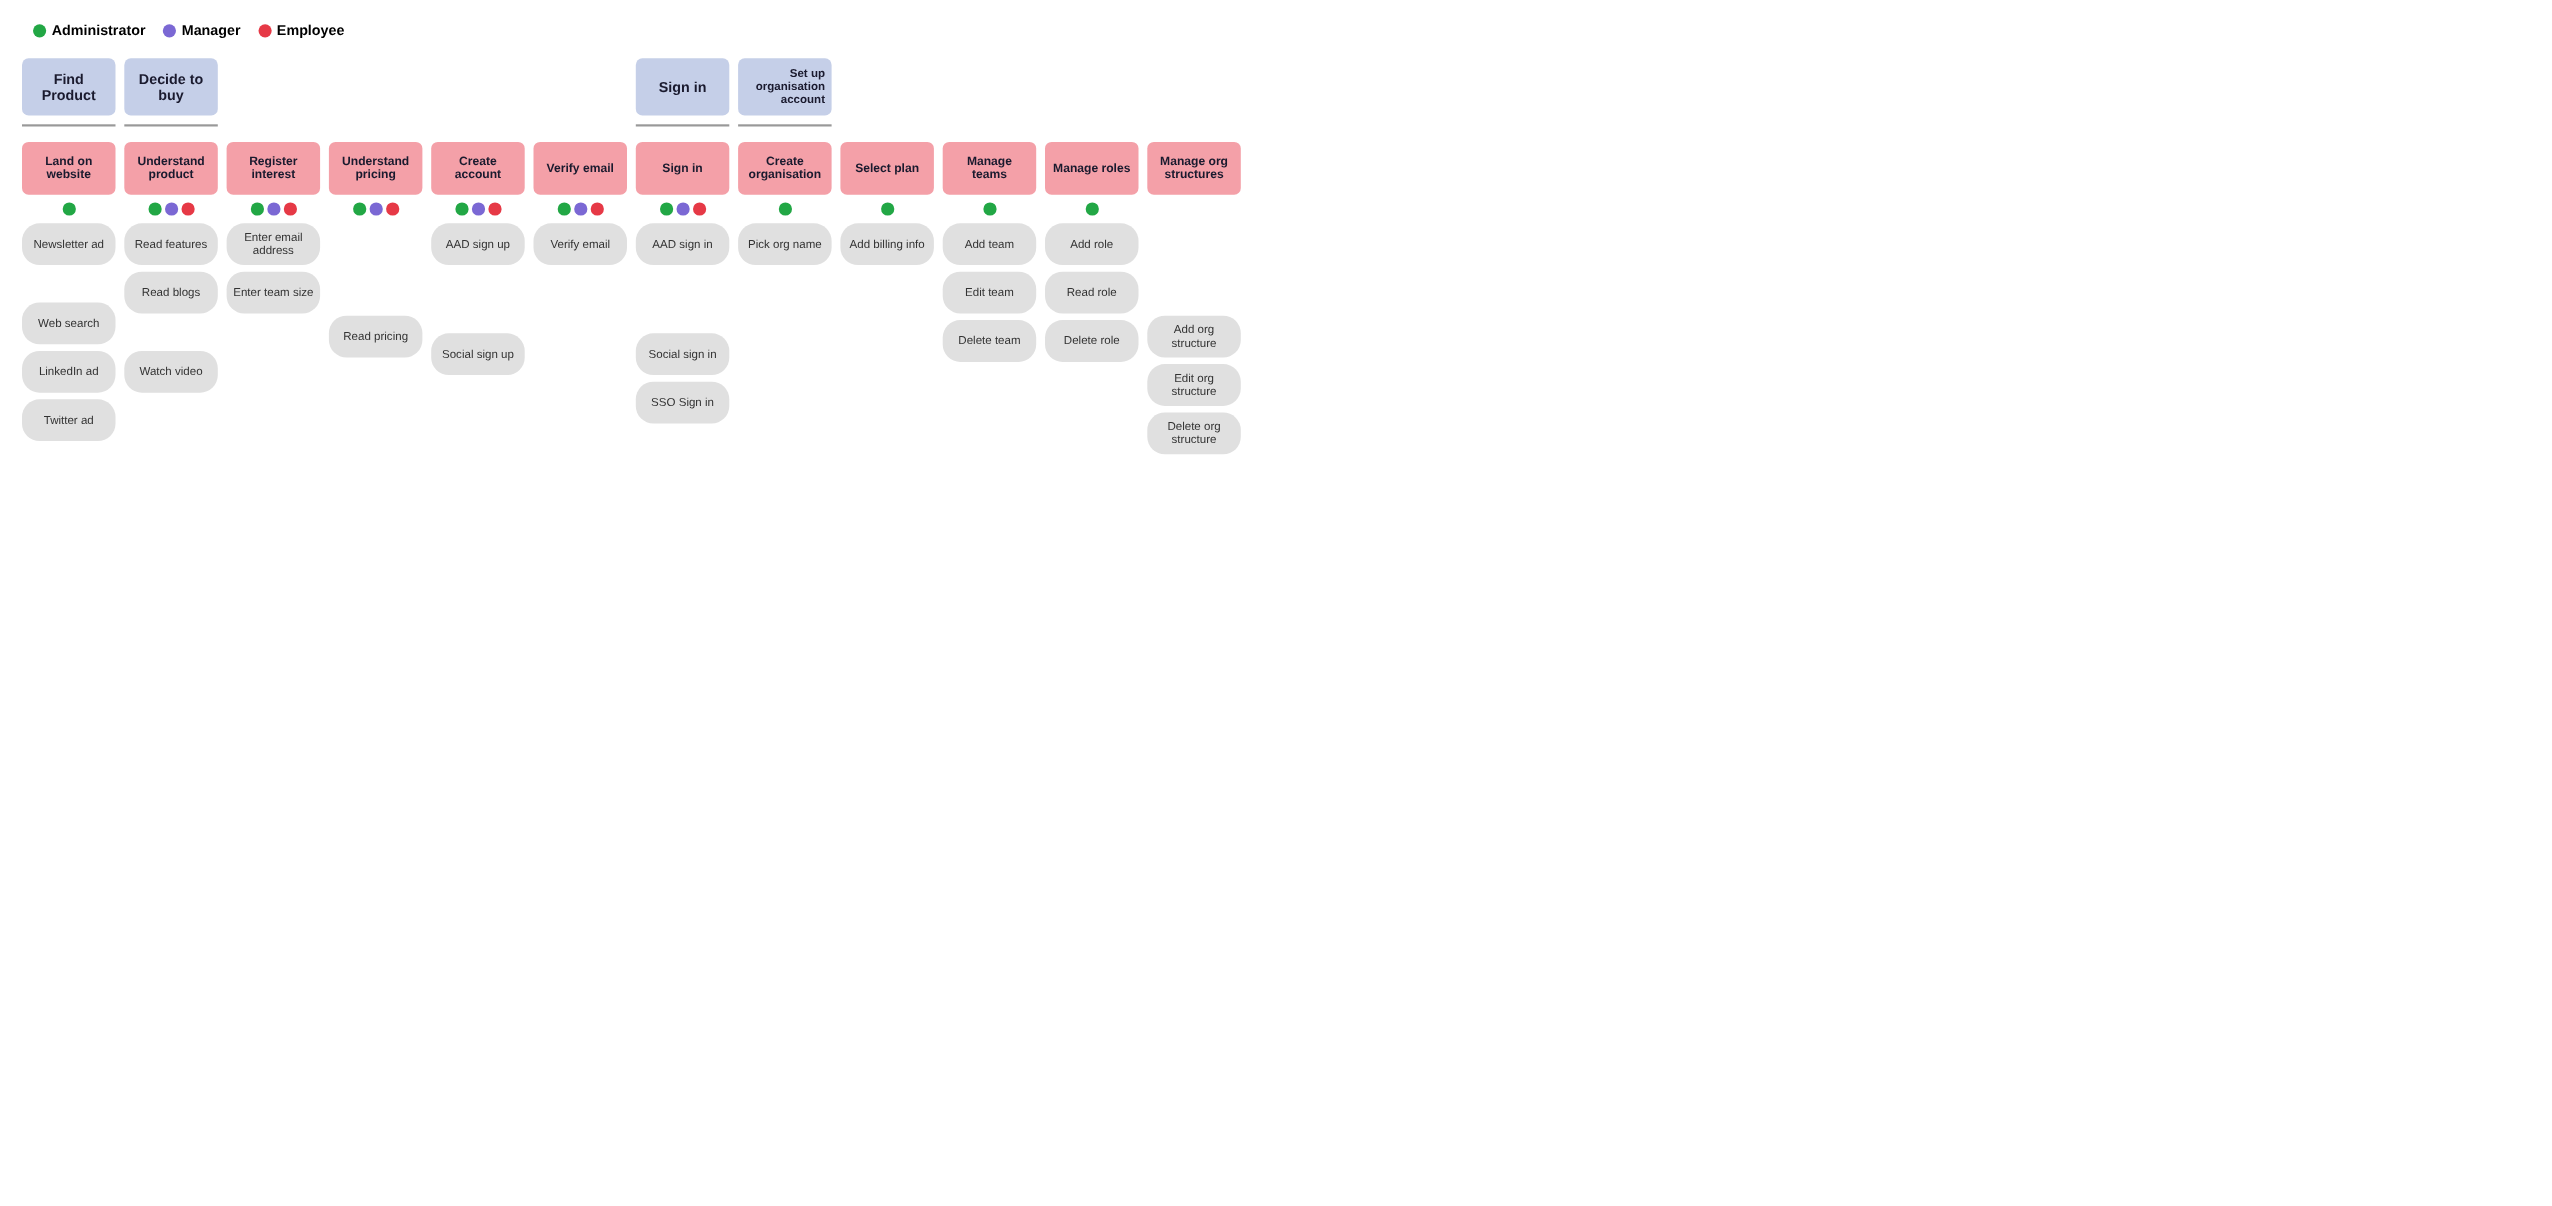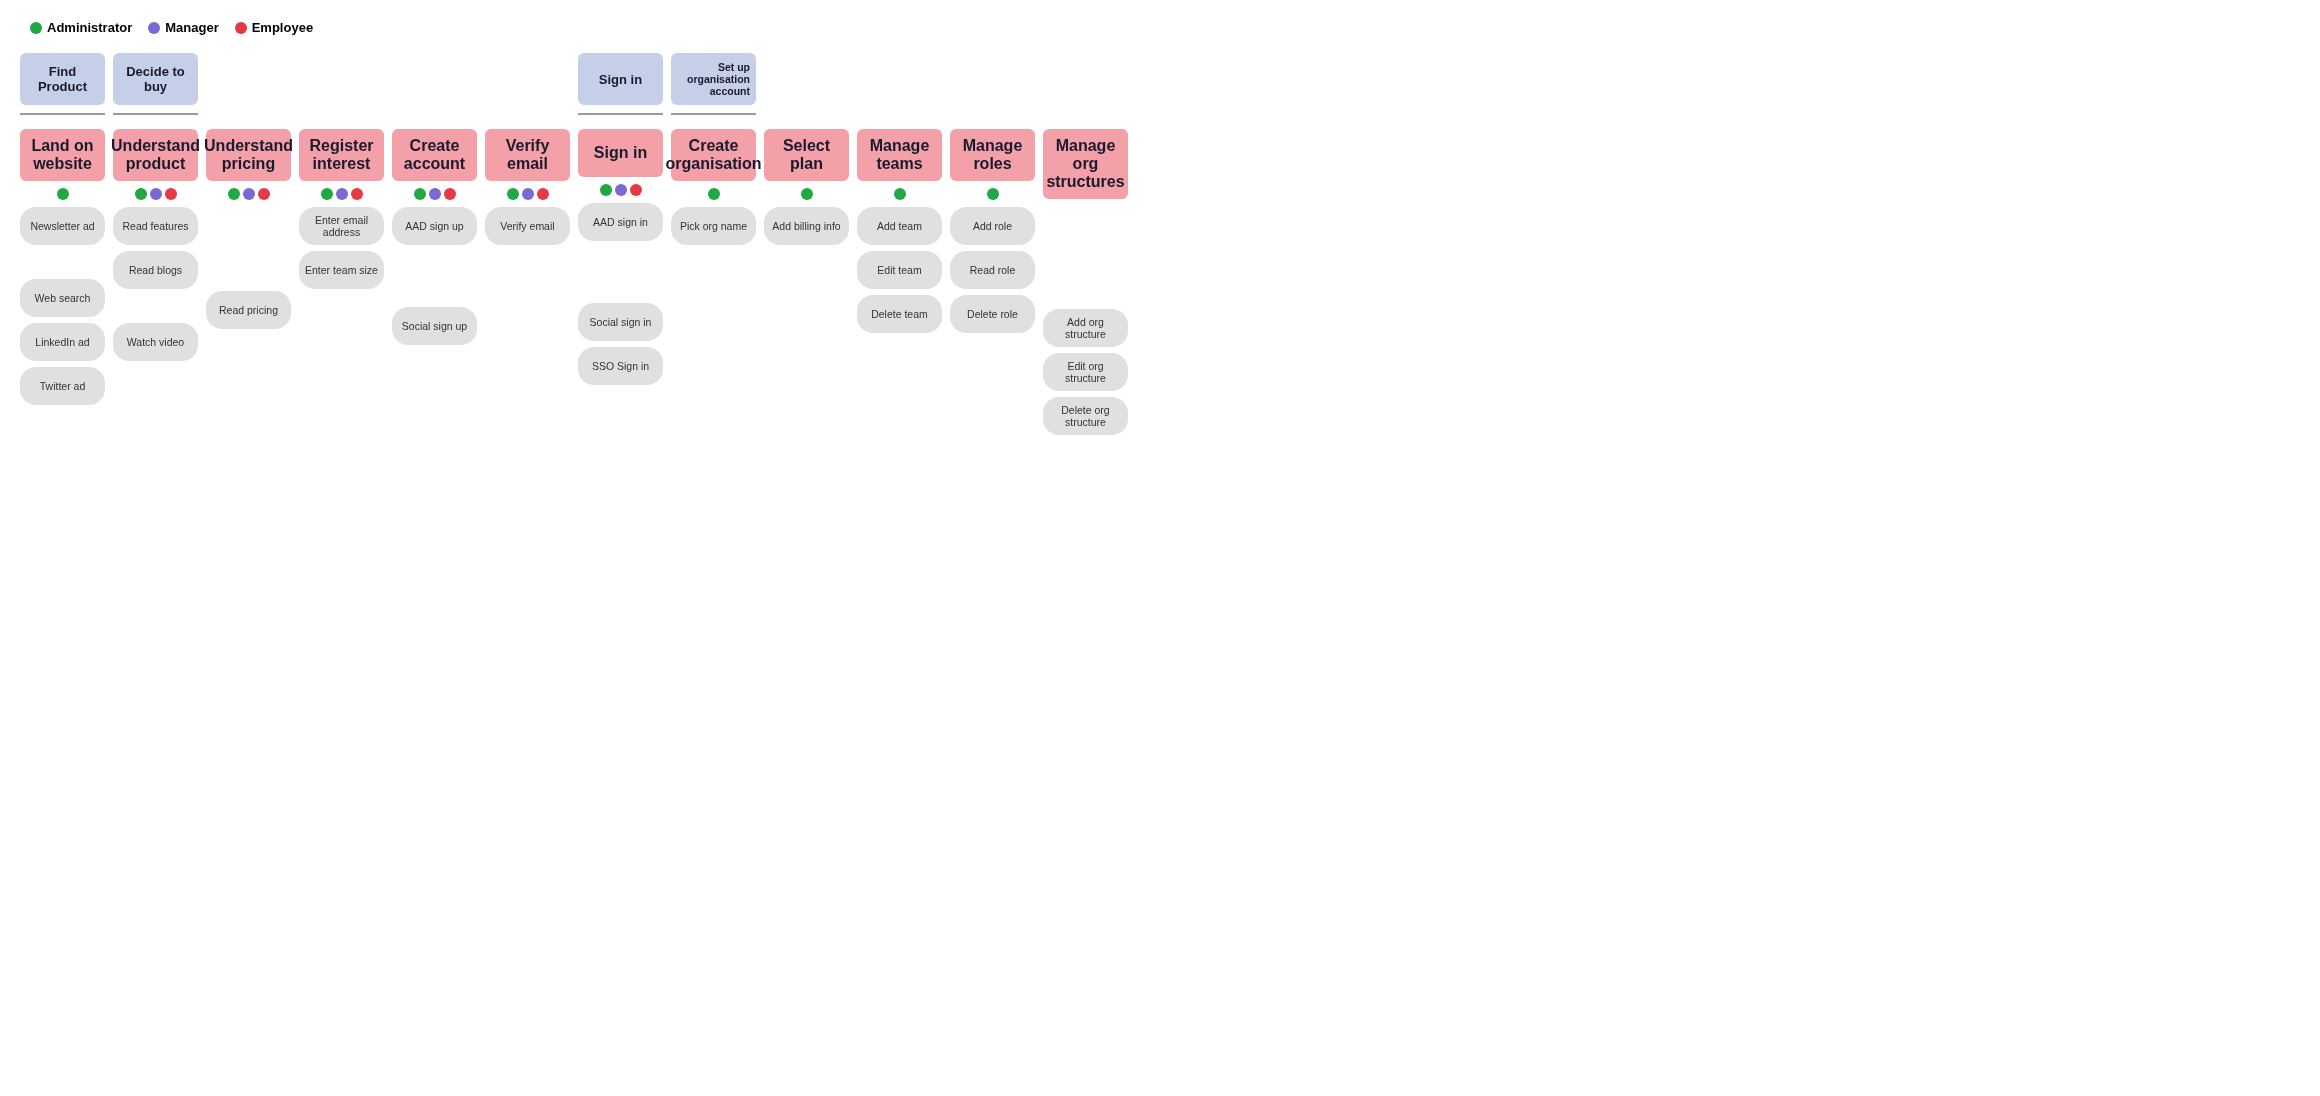--- a/index.html
+++ b/index.html
@@ -70,21 +70,21 @@
 
     .lane-col .phase-hdr.no-bg {
       background: transparent;
     }
 
     .lane-col .step-hdr {
       background: #f4a0a8;
       border-radius: 6px;
       padding: 8px 6px;
       text-align: center;
-      font-size: 16px;
+      font-size: 11px;
       font-weight: 700;
       color: #1a1a2e;
       width: 85px;
       min-height: 48px;
       display: flex;
       align-items: center;
       justify-content: center;
     }
 
     .lane-col .task {
@@ -164,43 +164,43 @@
       </div>
       <div class="task">Read features</div>
       <div class="task">Read blogs</div>
       <div style="height:22px;"></div>
       <div class="task">Watch video</div>
     </div>
 
     <div class="lane-col">
       <div class="phase-hdr no-bg"></div>
       <div class="section-divider" style="width:85px; border-color:transparent;"></div>
-      <div class="step-hdr">Understand pricing</div>
-      <div class="dots">
-        <span class="dot dot-green"></span>
-        <span class="dot dot-purple"></span>
-        <span class="dot dot-red"></span>
-      </div>
-      <div style="height:22px;"></div>
-      <div style="height:22px;"></div>
-      <div style="height:22px;"></div>
-      <div class="task">Read pricing</div>
-    </div>
-
-    <div class="lane-col">
-      <div class="phase-hdr no-bg"></div>
-      <div class="section-divider" style="width:85px; border-color:transparent;"></div>
       <div class="step-hdr">Register interest</div>
       <div class="dots">
         <span class="dot dot-green"></span>
         <span class="dot dot-purple"></span>
         <span class="dot dot-red"></span>
       </div>
       <div class="task">Enter email address</div>
       <div class="task">Enter team size</div>
+    </div>
+
+    <div class="lane-col">
+      <div class="phase-hdr no-bg"></div>
+      <div class="section-divider" style="width:85px; border-color:transparent;"></div>
+      <div class="step-hdr">Understand pricing</div>
+      <div class="dots">
+        <span class="dot dot-green"></span>
+        <span class="dot dot-purple"></span>
+        <span class="dot dot-red"></span>
+      </div>
+      <div style="height:22px;"></div>
+      <div style="height:22px;"></div>
+      <div style="height:22px;"></div>
+      <div class="task">Read pricing</div>
     </div>
 
 
     <div class="lane-col">
       <div class="phase-hdr no-bg"></div>
       <div class="section-divider" style="width:85px; border-color:transparent;"></div>
       <div class="step-hdr">Create account</div>
       <div class="dots">
         <span class="dot dot-green"></span>
         <span class="dot dot-purple"></span>

